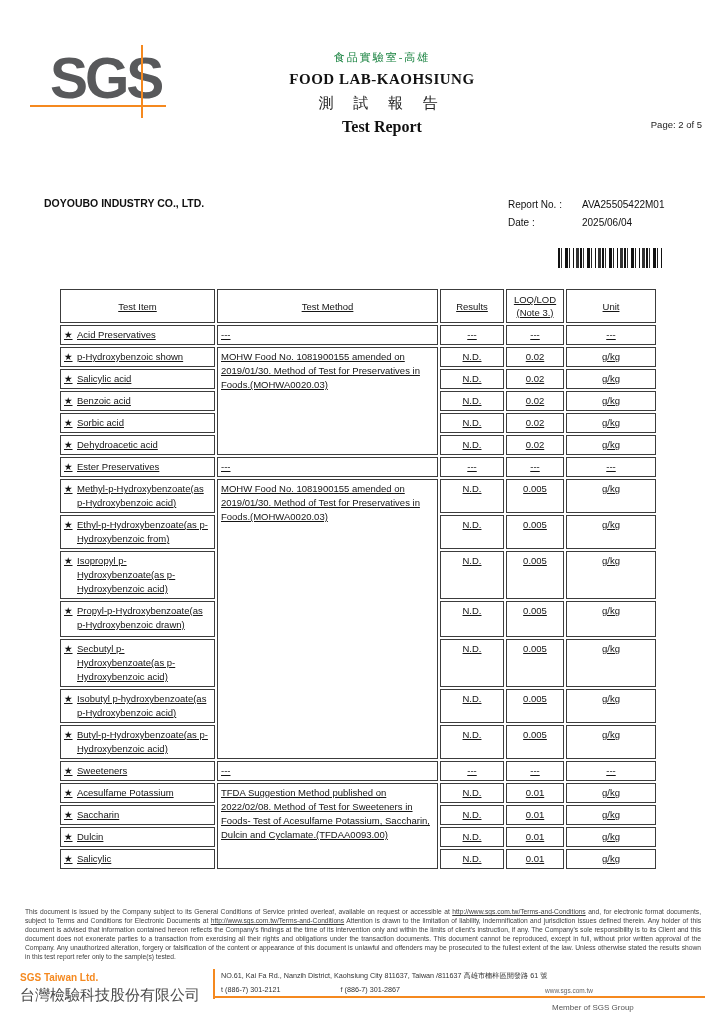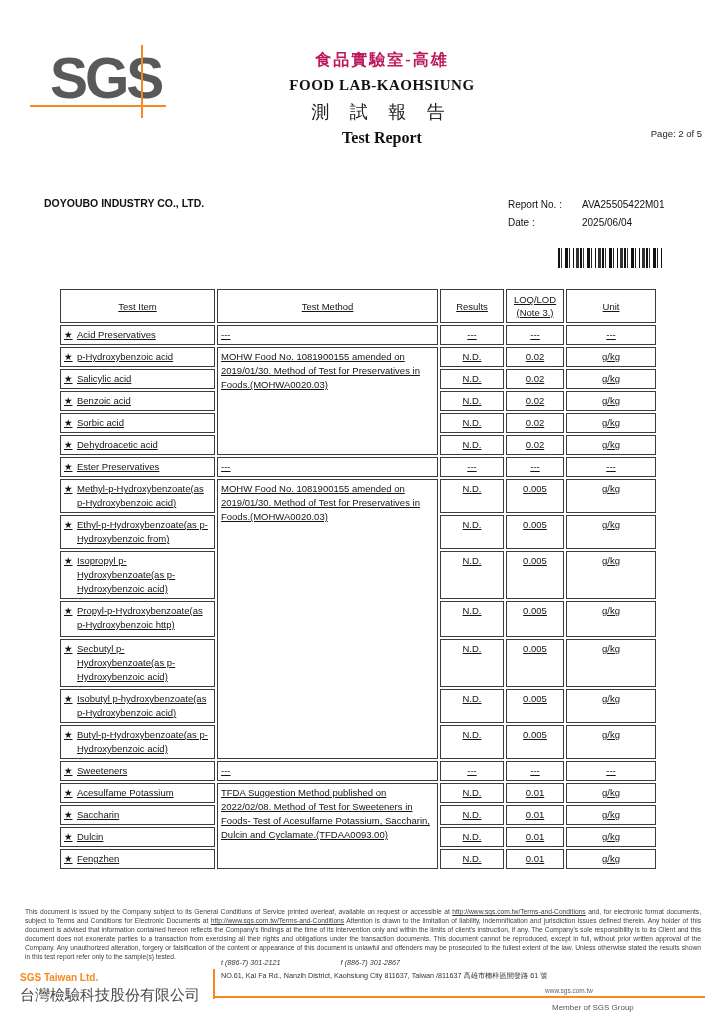--- a/index.html
+++ b/index.html
@@ -9,25 +9,25 @@
   }
   
   .logo-text{
     position:absolute;left:50px;top:50px;
     font-size:57px;font-weight:800;letter-spacing:-3px;line-height:1;
     color:#58595b;font-family:"Liberation Sans",sans-serif;
   }
   .logo-vline{position:absolute;left:141px;top:45px;width:2px;height:73px;background:#f5891f;}
   .logo-hline{position:absolute;left:30px;top:105px;width:136px;height:2px;background:#f5891f;}
   .title-block{position:absolute;left:182px;top:50px;width:400px;text-align:center;}
-  .title-zh{font-family:"Liberation Serif",serif;font-size:16px;letter-spacing:2px;color:#be185d;font-weight:bold;}
+  .title-zh{font-family:"Liberation Serif",serif;font-size:11px;letter-spacing:2px;color:#15803d;}
   .title-en{font-family:"Liberation Serif",serif;font-size:15px;font-weight:bold;letter-spacing:.5px;margin-top:6px;color:#111;}
-  .subtitle-zh{font-family:"Liberation Serif",serif;font-size:18px;letter-spacing:8px;margin-top:6px;color:#222;}
+  .subtitle-zh{font-family:"Liberation Serif",serif;font-size:15px;letter-spacing:8px;margin-top:6px;color:#222;}
   .subtitle-en{font-family:"Liberation Serif",serif;font-size:16px;font-weight:bold;margin-top:5px;color:#111;}
-  .page-num{position:absolute;right:22px;top:128px;font-size:9.5px;color:#222;}
+  .page-num{position:absolute;right:22px;top:119px;font-size:9.5px;color:#222;}
   
   .client{position:absolute;left:44px;top:194px;width:440px;font-weight:bold;font-size:10.5px;line-height:18px;color:#111;}
   .report-info{position:absolute;left:508px;top:196px;font-size:10px;line-height:18px;color:#111;}
   .report-info .row{display:flex;align-items:center;}
   .report-info .lbl{width:74px;}
   .barcode{
     position:absolute;left:558px;top:248px;width:105px;height:20px;
     background:repeating-linear-gradient(90deg,
       #111 0 2px,#fff 2px 3px,#333 3px 4px,#fff 4px 7px,
       #111 7px 10px,#fff 10px 11px,#222 11px 12px,#fff 12px 15px,
@@ -57,21 +57,21 @@
     position:absolute;left:25px;top:907px;width:676px;
     font-size:6.7px;line-height:9px;color:#3d3d3d;text-align:justify;
   }
   .legal .lnk{text-decoration:underline;}
   
   .sgs-co{position:absolute;left:20px;top:972px;width:188px;text-align:left;}
   .sgs-co .en{color:#f5891f;font-weight:bold;font-size:10px;}
   .sgs-co .zh{color:#4a4a4a;font-size:15px;margin-top:3px;font-family:"Liberation Serif",serif;}
   .bar-vline{position:absolute;left:213px;top:969px;width:2px;height:30px;background:#f5891f;}
   .bar-address{position:absolute;left:221px;top:971px;width:480px;font-size:7.2px;color:#333;}
-  .bar-phones{position:absolute;left:221px;top:958px;font-size:7.2px;color:#333;font-style:italic;}
+  .bar-phones{position:absolute;left:221px;top:985px;font-size:7.2px;color:#333;}
   .bar-phones .f{margin-left:58px;}
   .bar-web{position:absolute;left:545px;top:987px;font-size:6.5px;color:#666;}
   .bar-hline{position:absolute;left:213px;top:996px;width:492px;height:2px;background:#f5891f;}
   .bar-member{position:absolute;left:552px;top:1003px;font-size:8px;color:#555;}
 </style>
 </head>
 <body>
 
 <div class="page">
 
@@ -133,21 +133,21 @@
           </td>
         <td class="method">---</td>
         <td class="c">---</td>
         <td class="c">---</td>
         <td class="c">---</td>
       </tr>
       <tr style="height:12px">
         <td class="item">
             <div class="cellflex">
               <span class="star">★</span>
-              <span>p-Hydroxybenzoic acid</span>
+              <span>p-Hydroxybenzoic shown</span>
             </div>
           </td>
         <td class="method" rowspan="5">MOHW Food No. 1081900155 amended on 2019/01/30. Method of Test for Preservatives in Foods.(MOHWA0020.03)</td>
         <td class="c">N.D.</td>
         <td class="c">0.02</td>
         <td class="c">g/kg</td>
       </tr>
       <tr style="height:13px">
         <td class="item">
             <div class="cellflex">
@@ -235,21 +235,21 @@
             </div>
           </td>
         <td class="c">N.D.</td>
         <td class="c">0.005</td>
         <td class="c">g/kg</td>
       </tr>
       <tr style="height:36px">
         <td class="item">
             <div class="cellflex">
               <span class="star">★</span>
-              <span>Propyl-p-Hydroxybenzoate(as p-Hydroxybenzoic http)</span>
+              <span>Propyl-p-Hydroxybenzoate(as p-Hydroxybenzoic drawn)</span>
             </div>
           </td>
         <td class="c">N.D.</td>
         <td class="c">0.005</td>
         <td class="c">g/kg</td>
       </tr>
       <tr style="height:40px">
         <td class="item">
             <div class="cellflex">
               <span class="star">★</span>
@@ -325,21 +325,21 @@
             </div>
           </td>
         <td class="c">N.D.</td>
         <td class="c">0.01</td>
         <td class="c">g/kg</td>
       </tr>
       <tr style="height:16px">
         <td class="item">
             <div class="cellflex">
               <span class="star">★</span>
-              <span>Fengzhen</span>
+              <span>Salicylic</span>
             </div>
           </td>
         <td class="c">N.D.</td>
         <td class="c">0.01</td>
         <td class="c">g/kg</td>
       </tr>
     </tbody>
   </table>
 
   <div class="legal">

